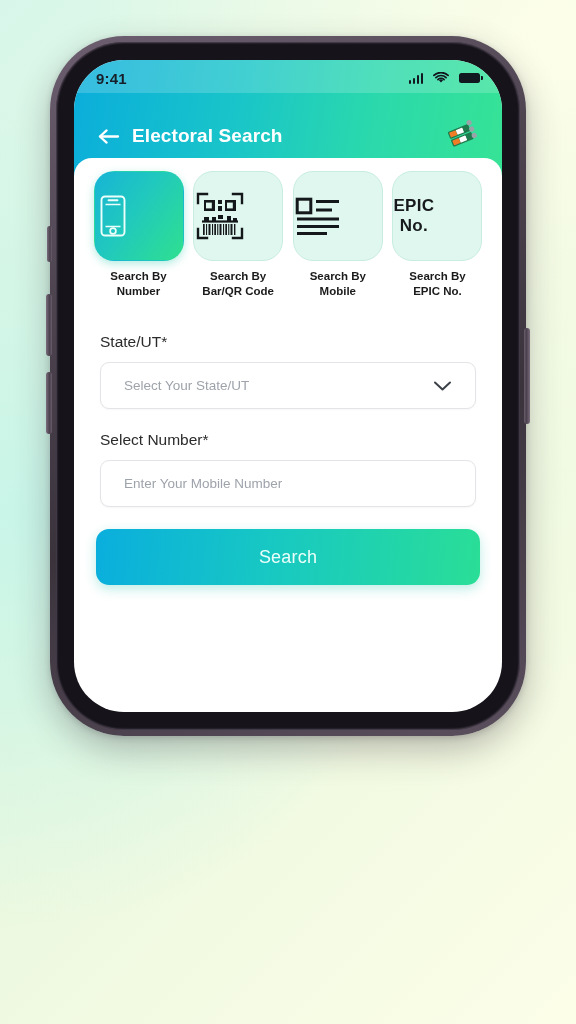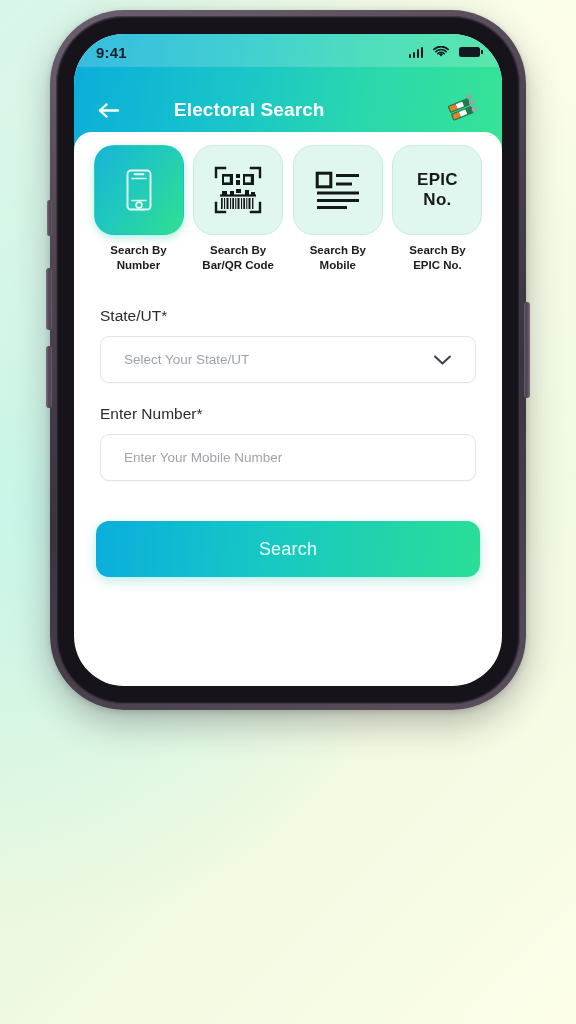--- a/index.html
+++ b/index.html
@@ -21,21 +21,21 @@
     background:
       radial-gradient(circle at 96% 4%, #fdfee9 0%, rgba(253,254,233,0) 42%),
       radial-gradient(circle at 4% 50%, #c8f5e8 0%, rgba(200,245,232,0) 55%),
       linear-gradient(135deg, #d8f7ea 0%, #e6f7df 45%, #f2fae2 70%, #fcfee8 100%);
   }
 
   
   #phone-device {
     position: absolute;
     left: 50px;
-    top: 10px;
+    top: 36px;
     width: 476px;
     height: 700px;
     border-radius: 74px;
     background: linear-gradient(160deg, #6d5f70 0%, #4e4450 30%, #3a333c 60%, #5b4f5e 100%);
     padding: 4px;
     box-sizing: border-box;
     box-shadow: 0 14px 34px rgba(60,50,60,0.32), 0 2px 6px rgba(60,50,60,0.2);
   }
   #phone-bezel {
     position: absolute;
@@ -116,21 +116,20 @@
     border-radius: 0 1px 1px 0;
     background: #12181f;
   }
 
   #app-bar {
     height: 86px;
     display: flex;
     align-items: center;
     padding: 0 18px 0 20px;
     box-sizing: border-box;
-    gap: 42px;
   }
   #back-button {
     width: 30px; height: 30px;
     display: flex; align-items: center; justify-content: center;
     cursor: pointer;
     flex: none;
   }
   #app-title {
     margin-left: 8px;
     color: #ffffff;
@@ -169,21 +168,21 @@
     flex-direction: column;
     align-items: center;
     cursor: pointer;
   }
   .tab-tile {
     width: 90px; height: 90px;
     border-radius: 20px;
     background: #dff7ee;
     border: 1px solid #c7ece0;
     box-sizing: border-box;
-    display: flex; align-items: center; justify-content: center;
+    display: flex; align-items: center; justify-content: flex-start;
   }
   .tab-item.active .tab-tile {
     background: linear-gradient(125deg, #17b4d6 0%, #20c9bd 45%, #2fe08f 100%);
     border-color: transparent;
     box-shadow: 0 3px 9px rgba(40,200,170,0.35);
   }
   .tab-label {
     margin-top: 8px;
     font-size: 11.5px;
     line-height: 15px;
@@ -243,21 +242,20 @@
     border-radius: 13px;
     border: 0;
     width: 100%;
     background: linear-gradient(95deg, #0aaedd 0%, #17c8c3 45%, #2ade97 100%);
     color: #eafffb;
     font-size: 18px;
     font-family: "Liberation Sans", sans-serif;
     letter-spacing: 0.2px;
     cursor: pointer;
     box-shadow: 0 4px 12px rgba(32,195,170,0.3);
-    margin-top: 18px;
   }
 </style>
 </head>
 <body>
 
 <div id="backdrop">
 
   <div id="phone-device">
     <div id="phone-bezel"></div>
 
@@ -421,21 +419,21 @@
               <div class="field-label">State/UT*</div>
               <div class="field-control">
                 <input id="state-input" type="text" readonly="" placeholder="Select Your State/UT" style="">
                 <svg width="19" height="12" viewBox="0 0 19 12">
                   <path d="M2 2.5 L9.5 9.5 L17 2.5" stroke="#3b4148" stroke-width="2" fill="none" stroke-linecap="round" stroke-linejoin="round"></path>
                 </svg>
               </div>
             </div>
 
             <div class="field-block">
-              <div class="field-label">Enter Number*</div>
+              <div class="field-label">Select Number*</div>
               <div class="field-control">
                 <input id="mobile-input" type="text" placeholder="Enter Your Mobile Number" style="">
               </div>
             </div>
 
           </div>
 
           <div id="search-bar-wrap">
             <button id="search-button">Search</button>
           </div>

